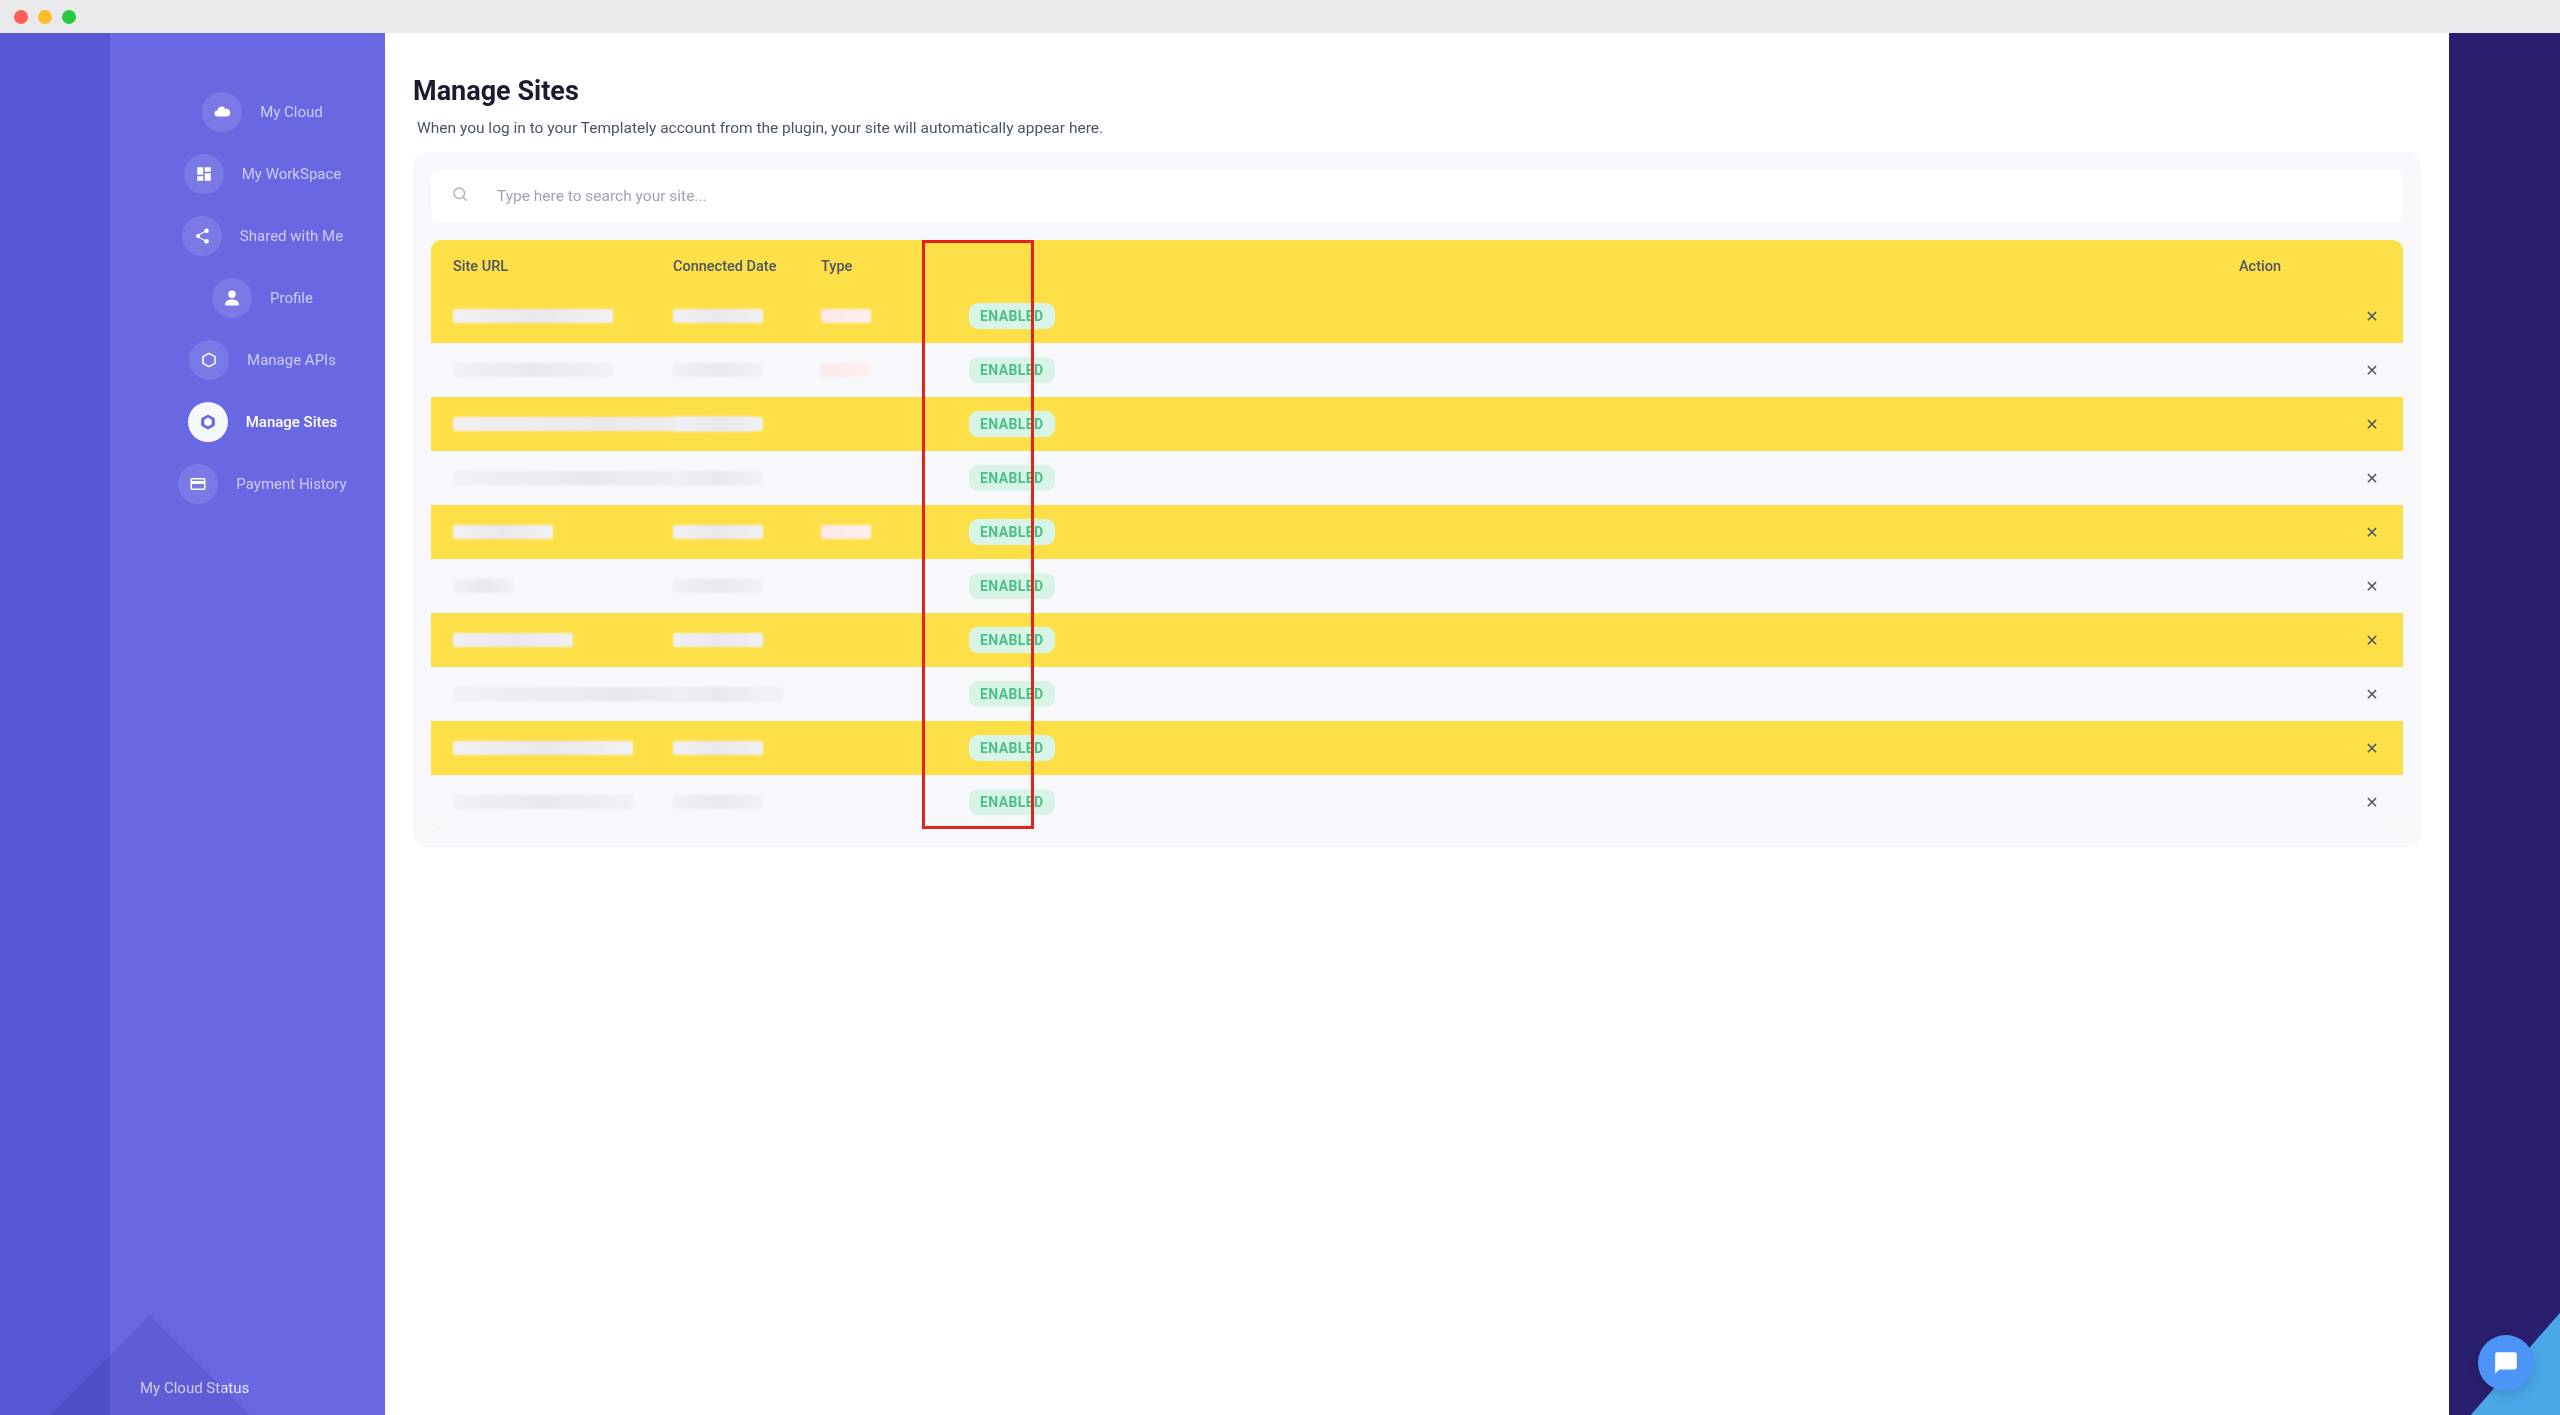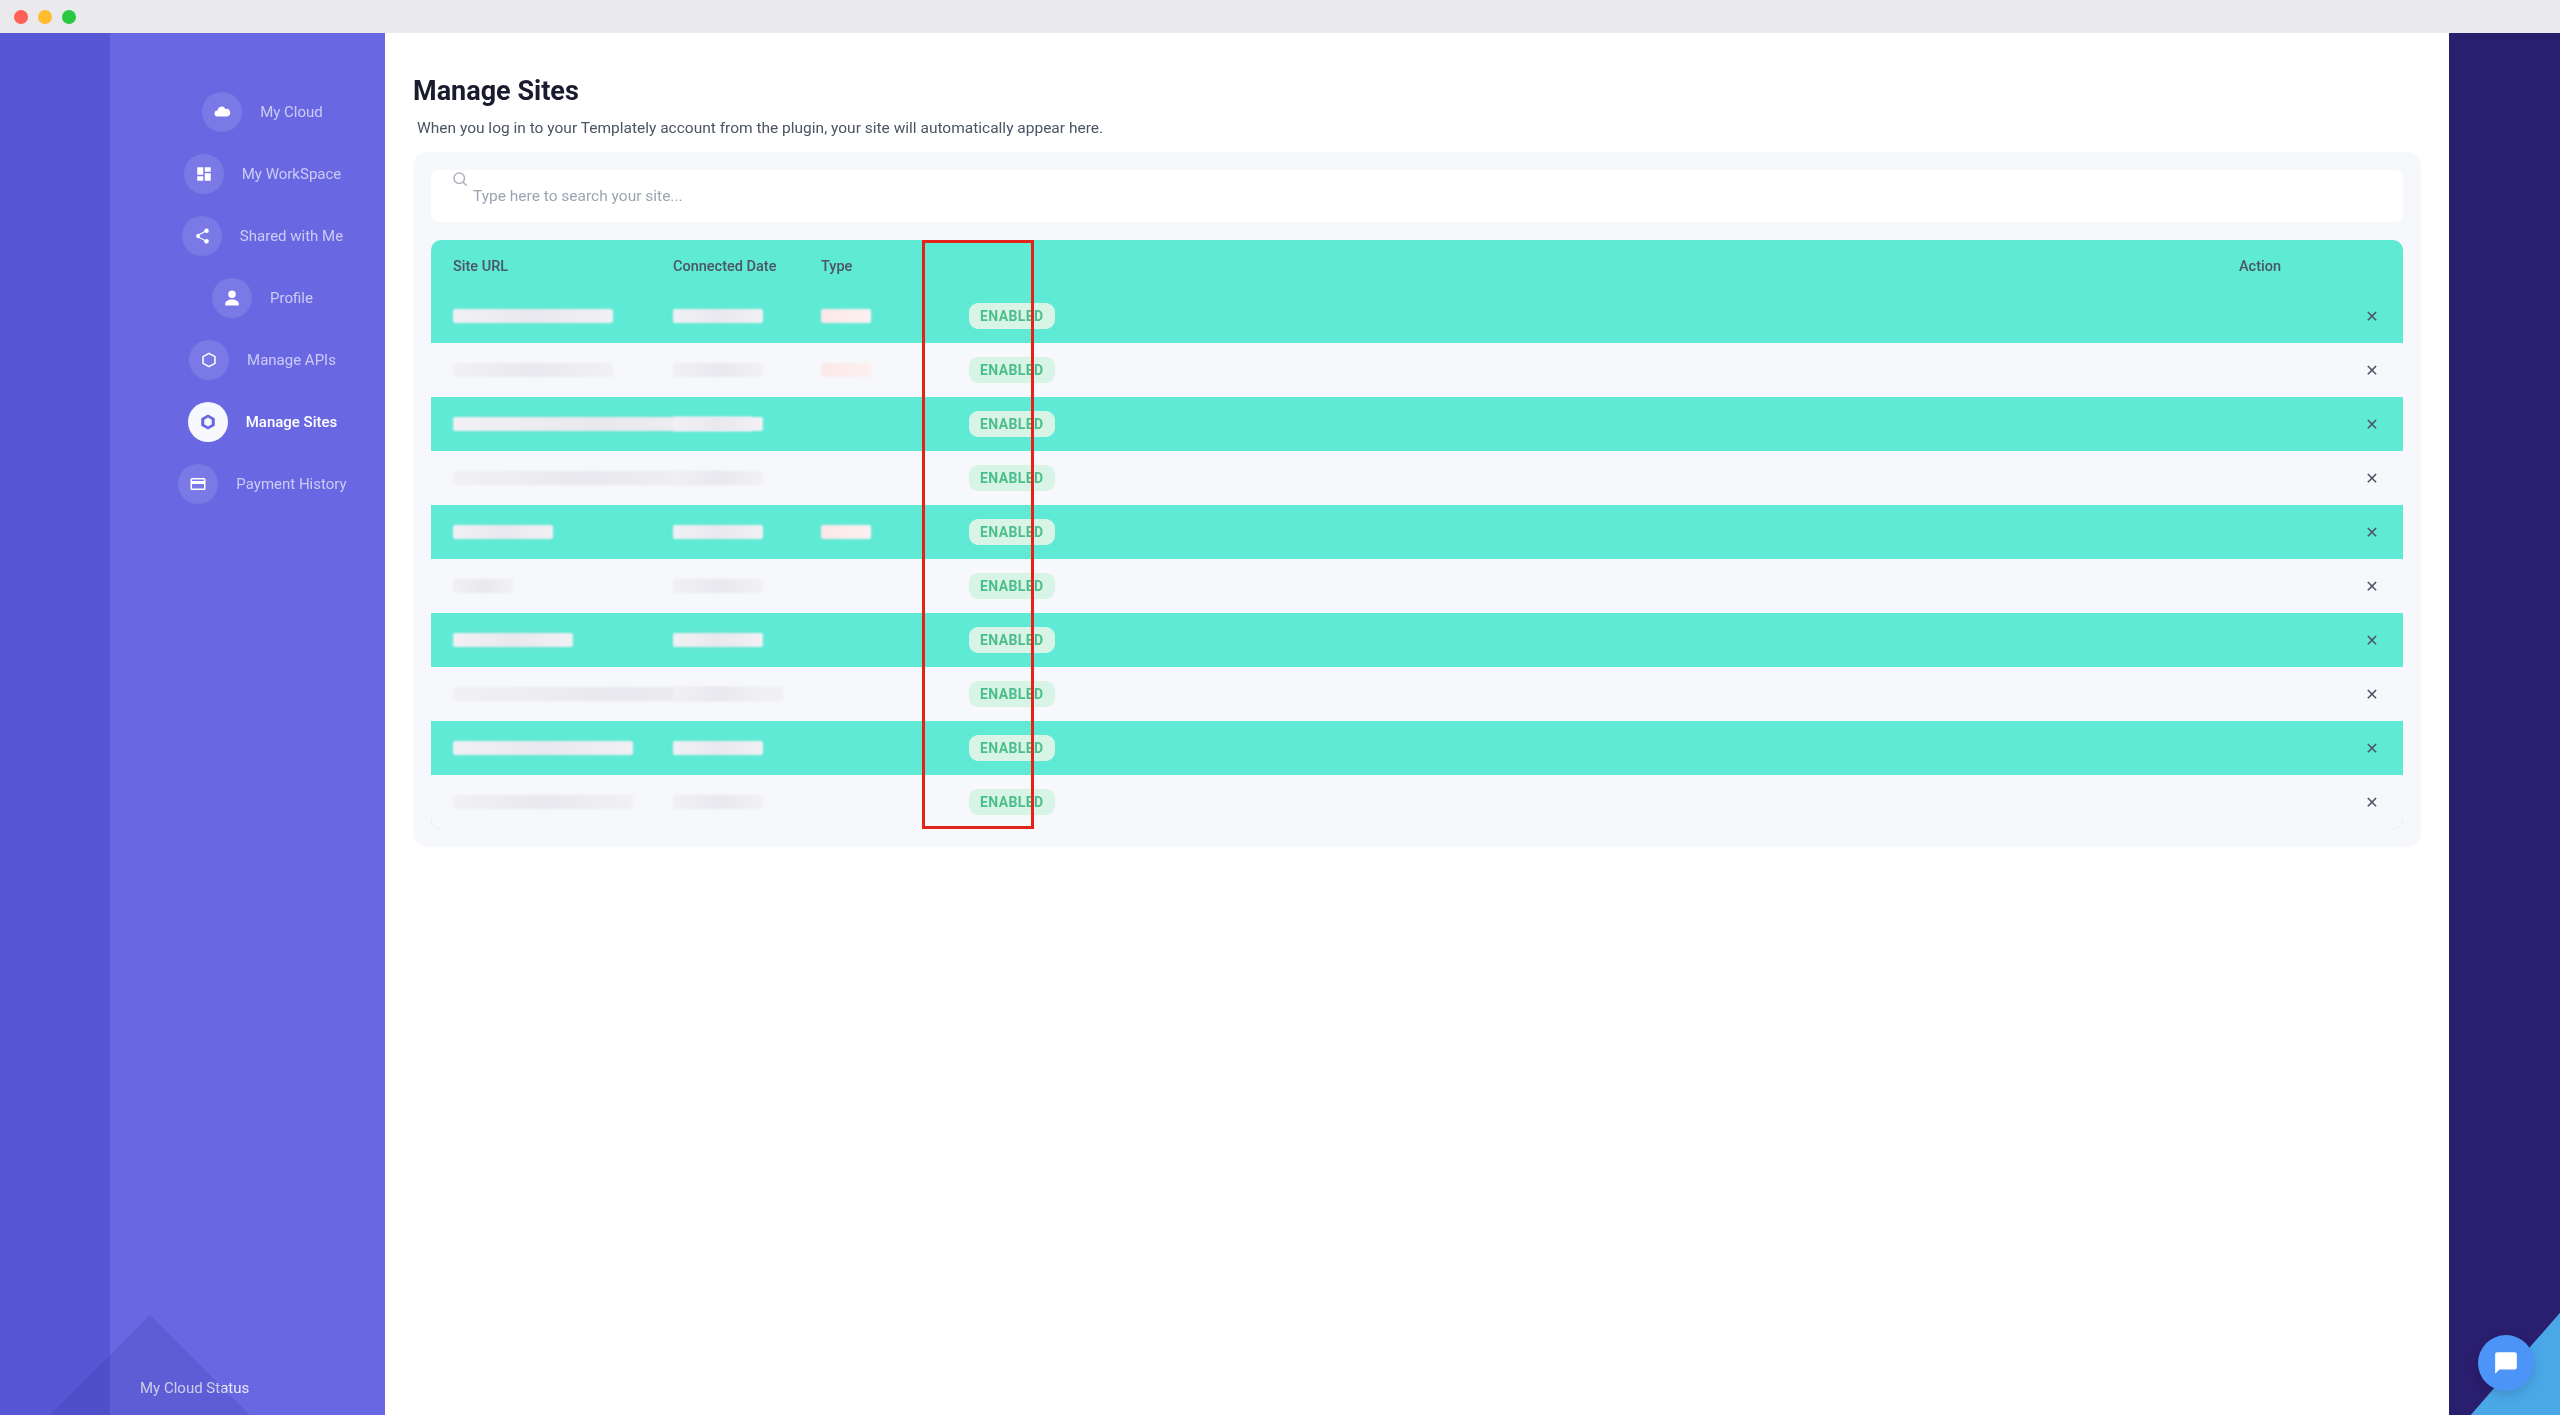--- a/index.html
+++ b/index.html
@@ -137,23 +137,24 @@
     .content-card {
       background: #f7f8fb;
       border-radius: 14px;
       padding: 18px;
     }
     
     .search-box {
       background: #fff;
       border-radius: 8px;
       display: flex;
+      align-items: center;
       padding: 0 20px;
       height: 52px;
-      gap: 4px;
+      gap: 28px;
     }
     
     .search-box svg {
       width: 18px;
       height: 18px;
       stroke: #b0b3bd;
       fill: none;
     }
     
     .search-input {
@@ -163,21 +164,21 @@
       flex: 1;
       color: #4b5563;
       background: transparent;
     }
     
     .search-input::placeholder {
       color: #9da3b0;
     }
     
     .table-wrap {
-      background: #5eead4;
+      background: #fde047;
       border-radius: 10px;
       margin-top: 18px;
       overflow: hidden;
       position: relative;
     }
     
     .table-header {
       display: grid;
       grid-template-columns: 220px 148px 148px 1fr 100px;
       padding: 18px 22px 14px 22px;

